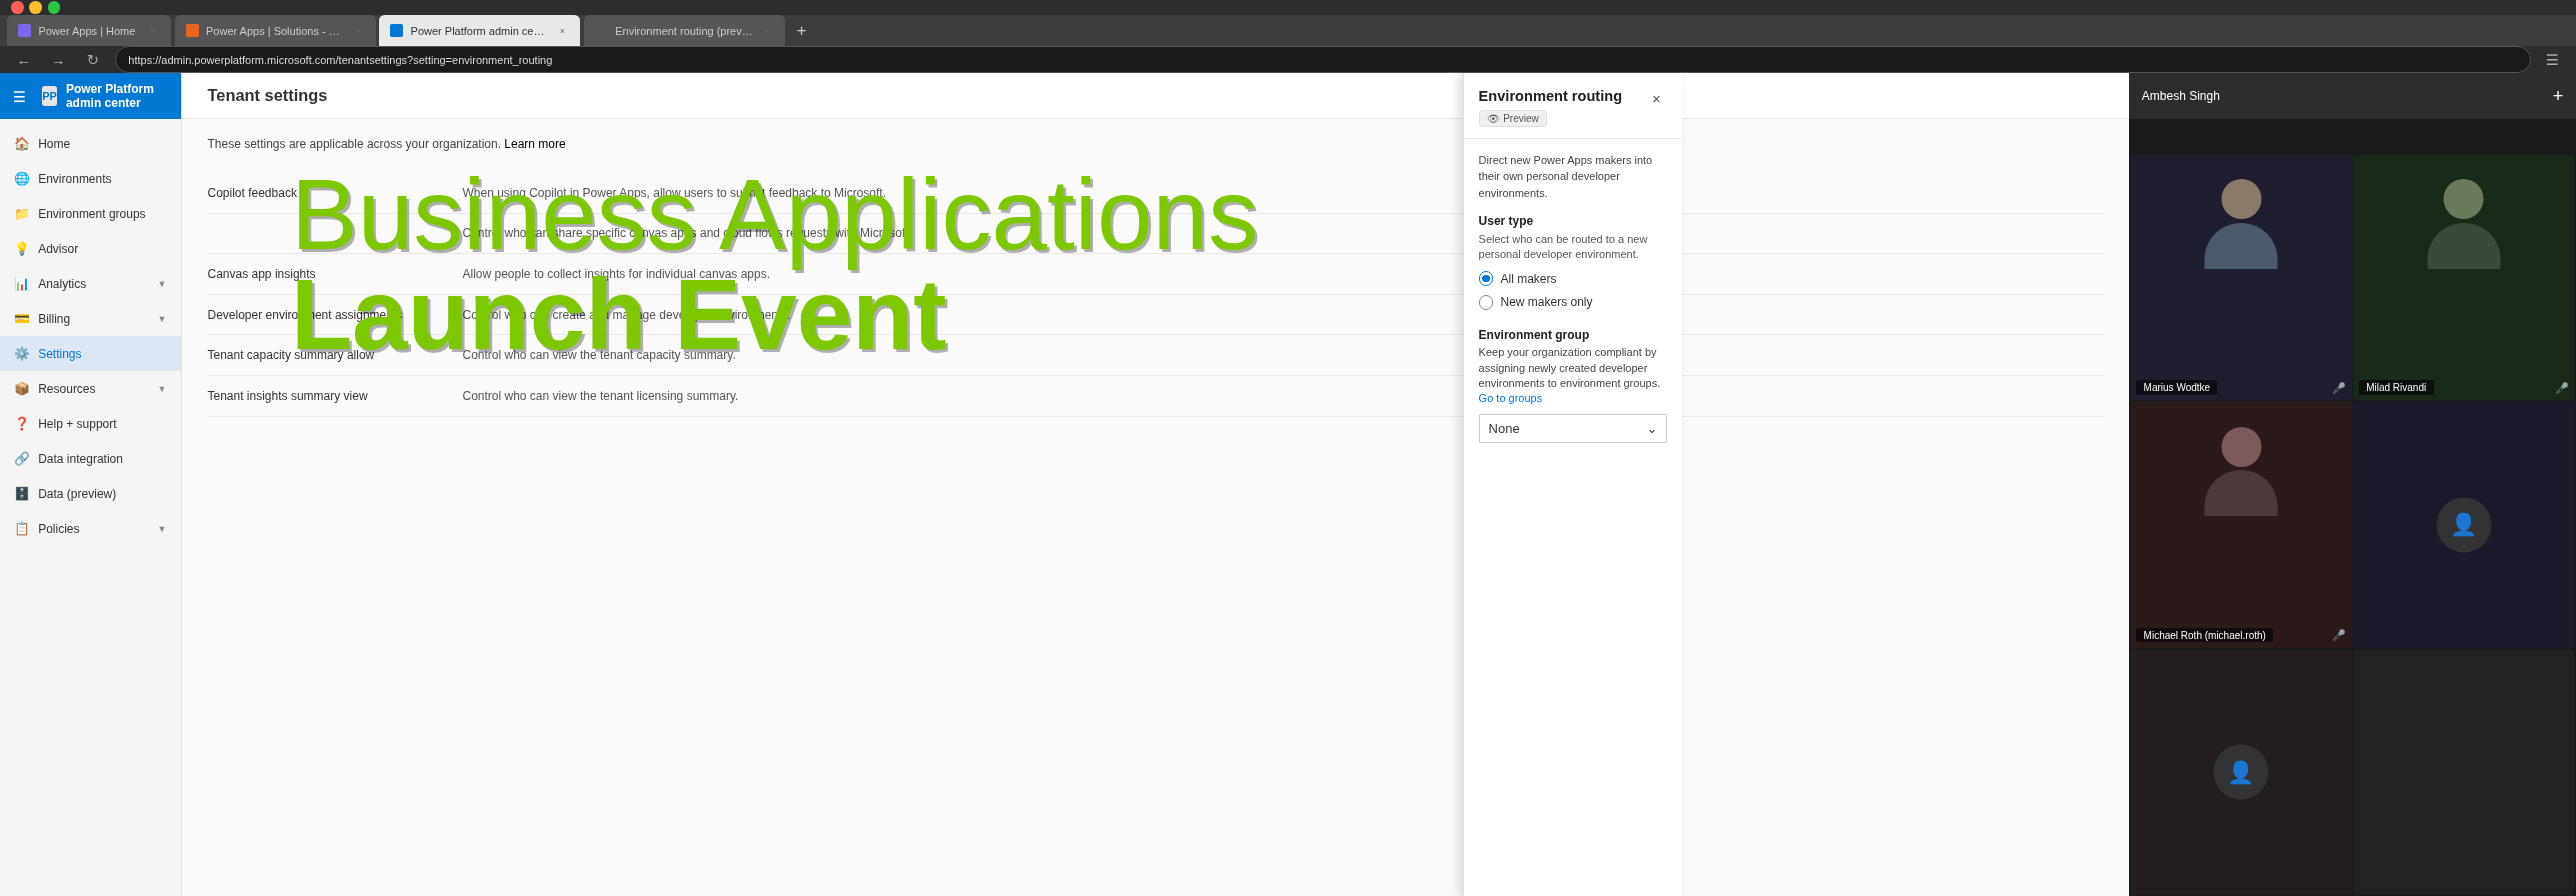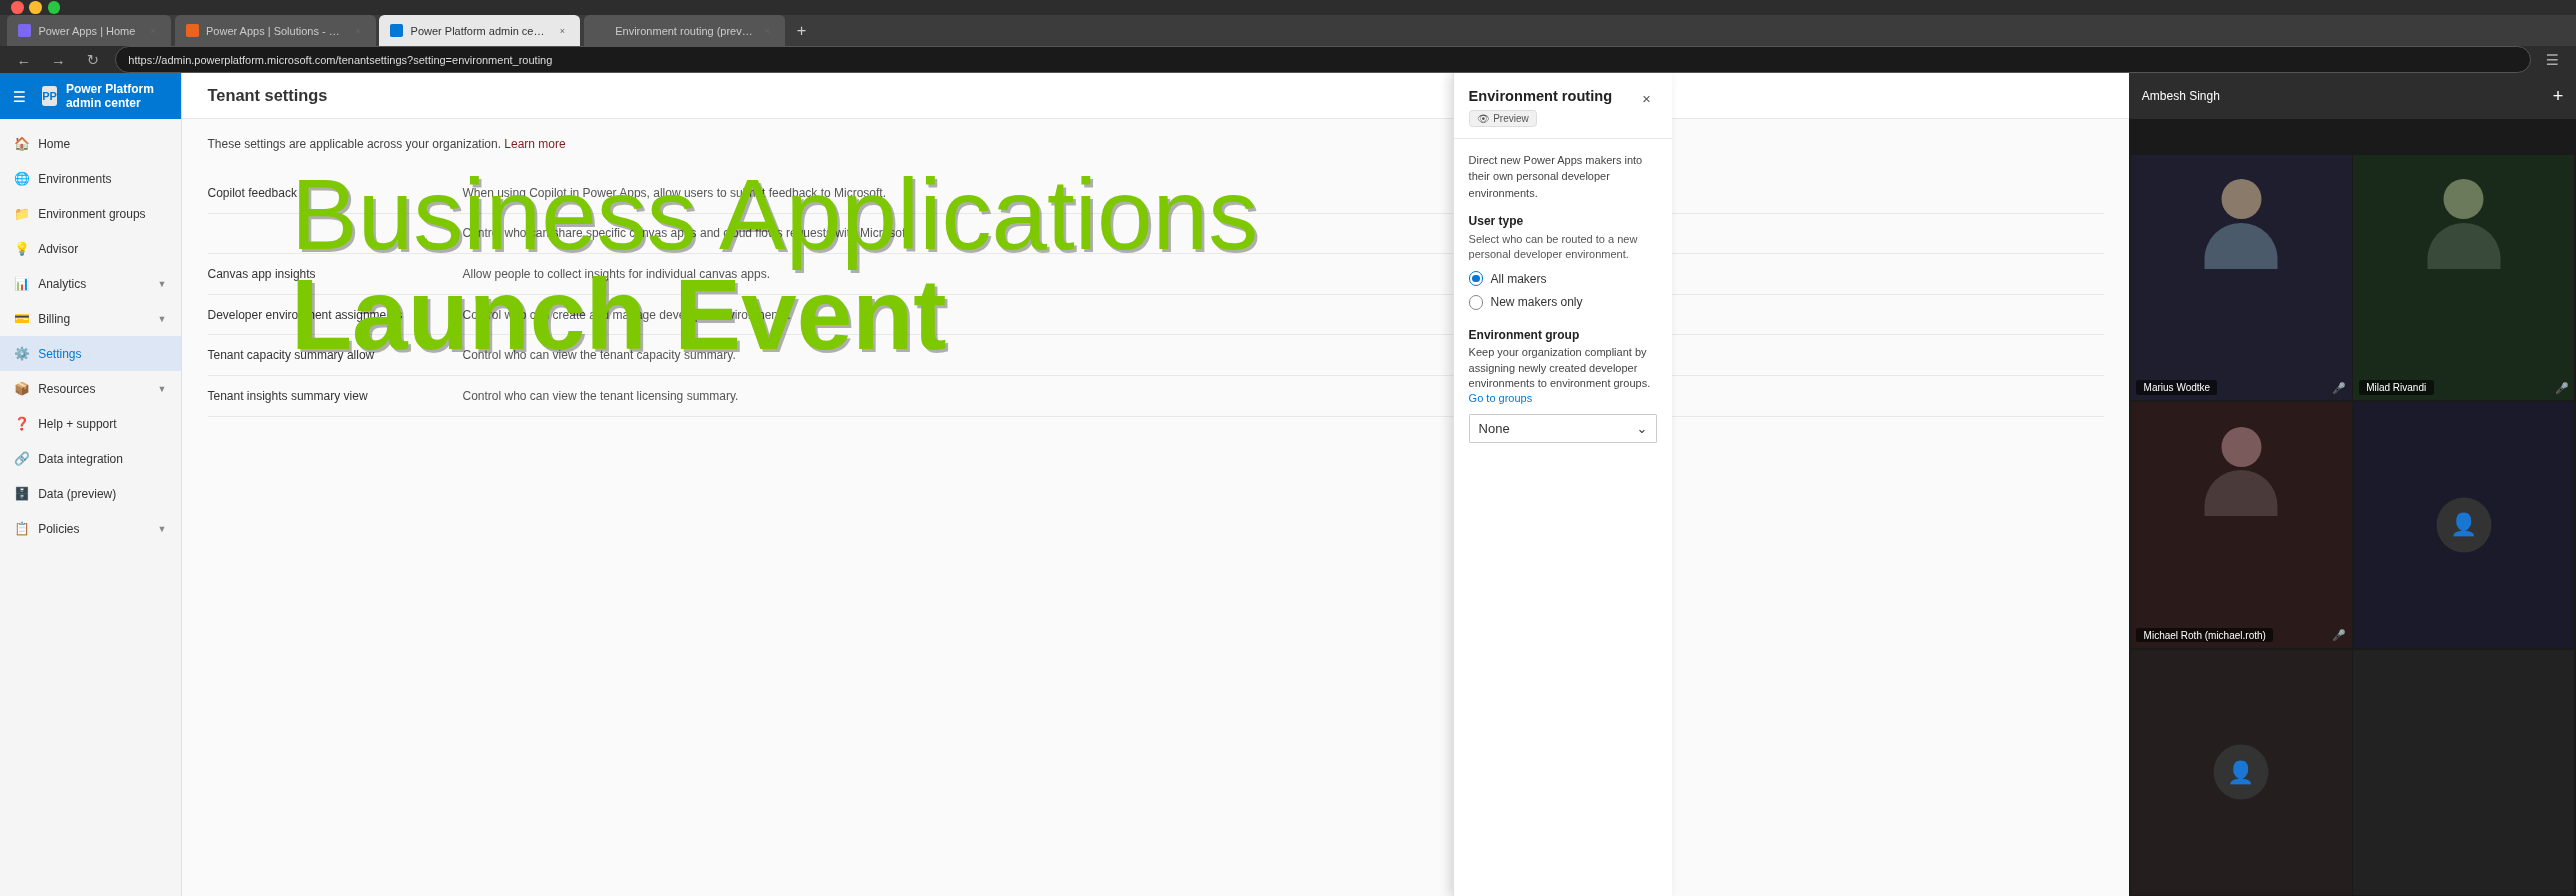--- a/index.html
+++ b/index.html
@@ -240,21 +240,21 @@
     }
     .page-body {
       padding: 18px 25.5px;
       overflow-y: auto;
     }
     .page-desc {
       font-size: 12px;
       color: #444;
       margin-bottom: 22px;
     }
-    .page-desc a { color: #7f1d1d; text-decoration: none; }
+    .page-desc a { color: #000000; text-decoration: none; }
 
     .settings-table {
       width: 100%;
       border-collapse: collapse;
     }
     .settings-row {
       border-bottom: 0.9px solid #e8e8e8;
     }
     .settings-cell {
       padding: 12.8px 0;
@@ -291,21 +291,21 @@
       font-weight: 900;
       color: #7dc800;
       line-height: 1.0;
       text-shadow: 2.7px 2.7px 0 rgba(0,0,0,0.3);
       font-family: Arial Black, Arial, sans-serif;
     }
 
     
     .env-panel {
       position: absolute;
-      right: 457px;
+      right: 447px;
       top: 0;
       width: 219px;
       height: 100%;
       background: white;
       border-left: 0.9px solid #e0e0e0;
       box-shadow: -3.6px 0 11px rgba(0,0,0,0.15);
       display: flex;
       flex-direction: column;
       z-index: 20;
     }

